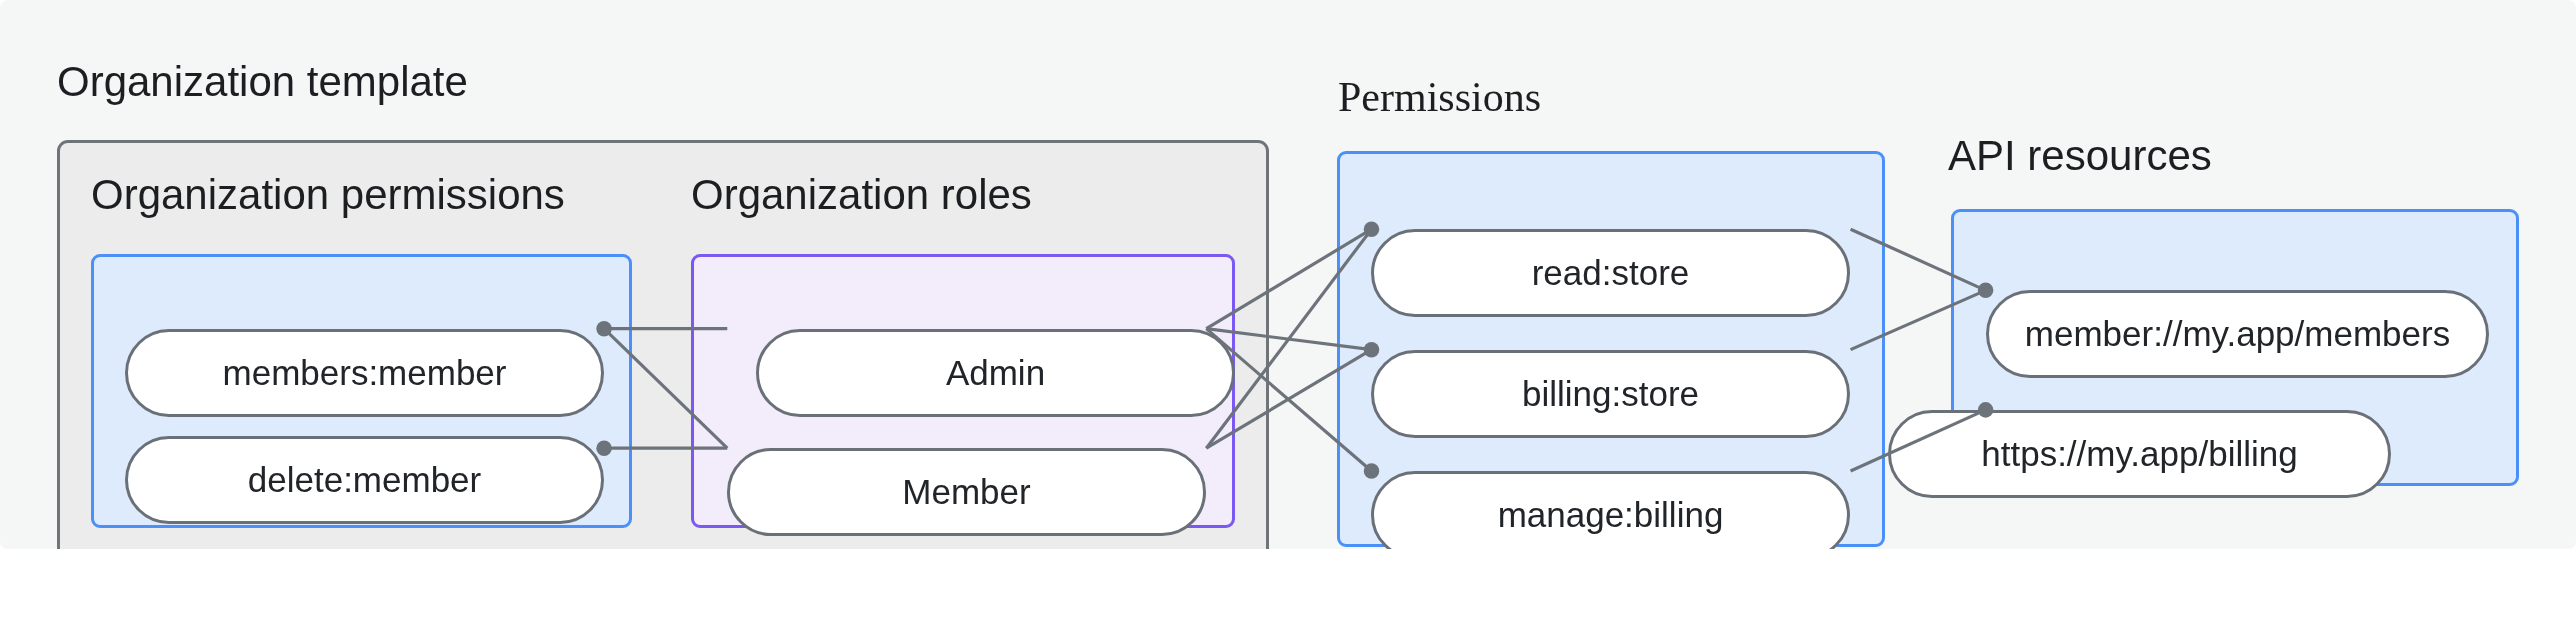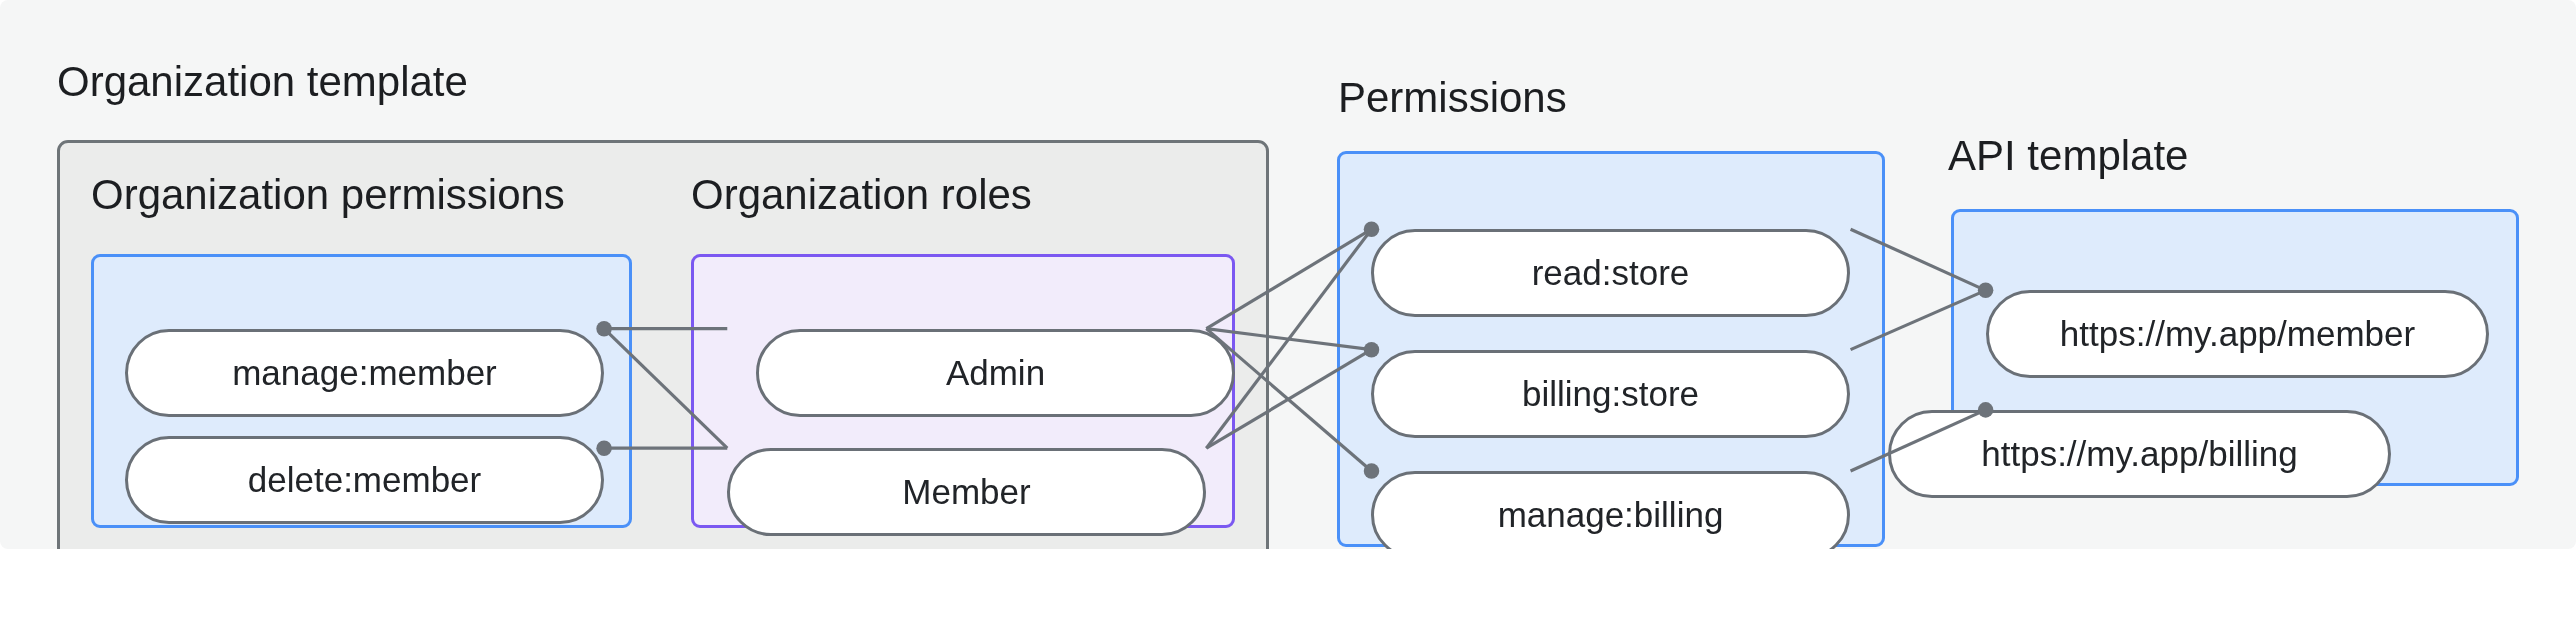--- a/index.html
+++ b/index.html
@@ -20,21 +20,21 @@
     font-size: 42px;
     font-weight: 500;
     line-height: 49px;
     color: var(--label-text, #1c1e21);
     white-space: nowrap;
     z-index: 3;
   }
   #lbl-template    { left: 57px;   top: 57px;  }
   #lbl-orgperms    { left: 91px;  top: 170px; }
   #lbl-orgroles    { left: 691px;  top: 170px; }
-  #lbl-permissions { left: 1338px; top: 73px;  }
+  #lbl-permissions { left: 1338px; top: 73px; font-family: Liberation Serif, serif;  }
   #lbl-api         { left: 1948px; top: 131px; }
 
   
   .box { position: absolute; box-sizing: border-box; z-index: 1; }
 
   #box-template {
     left: 57px; top: 140px; width: 1212px; height: 422px;
     background: var(--template-box-bg, #ebeceb);
     border: 3.7px solid var(--template-box-border, #6e7478);
     border-radius: 11px;
@@ -95,39 +95,39 @@
 </style>
 </head>
 <body>
 
 <div id="canvas">
 
   <div class="glabel" id="lbl-template">Organization template</div>
   <div class="glabel" id="lbl-orgperms">Organization permissions</div>
   <div class="glabel" id="lbl-orgroles">Organization roles</div>
   <div class="glabel" id="lbl-permissions">Permissions</div>
-  <div class="glabel" id="lbl-api">API template</div>
+  <div class="glabel" id="lbl-api">API resources</div>
 
   <div class="box" id="box-template"></div>
   <div class="box box-blue" id="box-orgperms"></div>
   <div class="box box-purple" id="box-orgroles"></div>
   <div class="box box-blue" id="box-permissions"></div>
   <div class="box box-blue" id="box-api"></div>
 
-  <div class="pill" id="pill-invite-member">manage:member</div>
+  <div class="pill" id="pill-invite-member">members:member</div>
   <div class="pill" id="pill-delete-member">delete:member</div>
 
   <div class="pill" id="pill-admin">Admin</div>
   <div class="pill" id="pill-member">Member</div>
 
   <div class="pill" id="pill-read-store">read:store</div>
   <div class="pill" id="pill-update-store">billing:store</div>
   <div class="pill" id="pill-manage-billing">manage:billing</div>
 
-  <div class="pill" id="pill-members-api">https://my.app/member</div>
+  <div class="pill" id="pill-members-api">member://my.app/members</div>
   <div class="pill" id="pill-billing-api">https://my.app/billing</div>
 
   <svg id="wires" xmlns="http://www.w3.org/2000/svg" viewBox="0 0 2823 678">
       <line x1="662" y1="360" x2="797" y2="360" stroke="#6d737a" stroke-width="3.5"></line>
       <line x1="662" y1="360" x2="797" y2="491" stroke="#6d737a" stroke-width="3.5"></line>
       <line x1="662" y1="491" x2="797" y2="491" stroke="#6d737a" stroke-width="3.5"></line>
       <line x1="1322" y1="360" x2="1503" y2="251" stroke="#6d737a" stroke-width="3.5"></line>
       <line x1="1322" y1="360" x2="1503" y2="383" stroke="#6d737a" stroke-width="3.5"></line>
       <line x1="1322" y1="360" x2="1503" y2="516" stroke="#6d737a" stroke-width="3.5"></line>
       <line x1="1322" y1="491" x2="1503" y2="251" stroke="#6d737a" stroke-width="3.5"></line>

